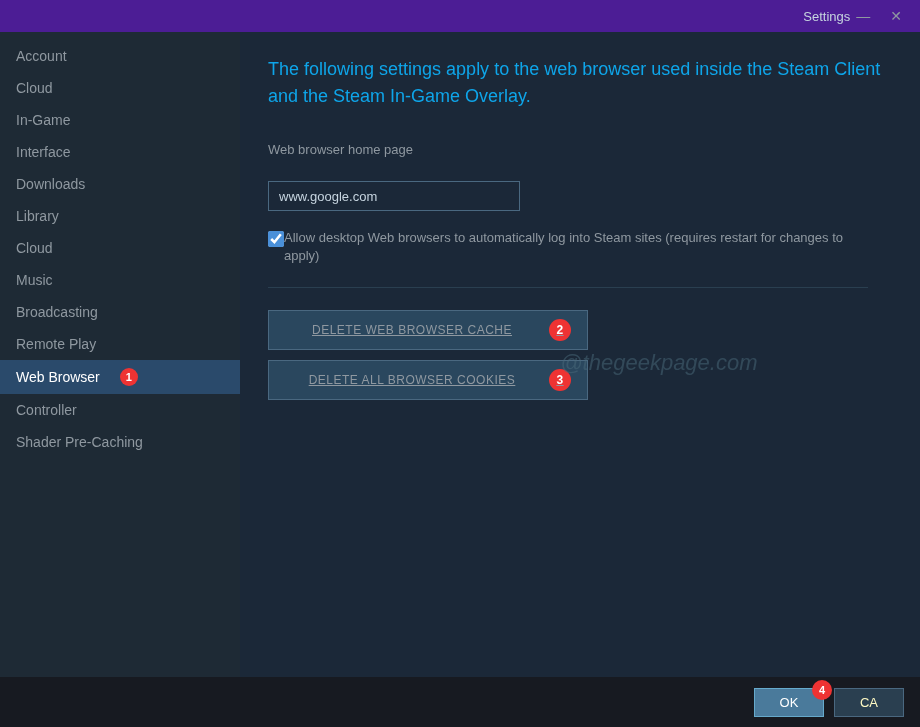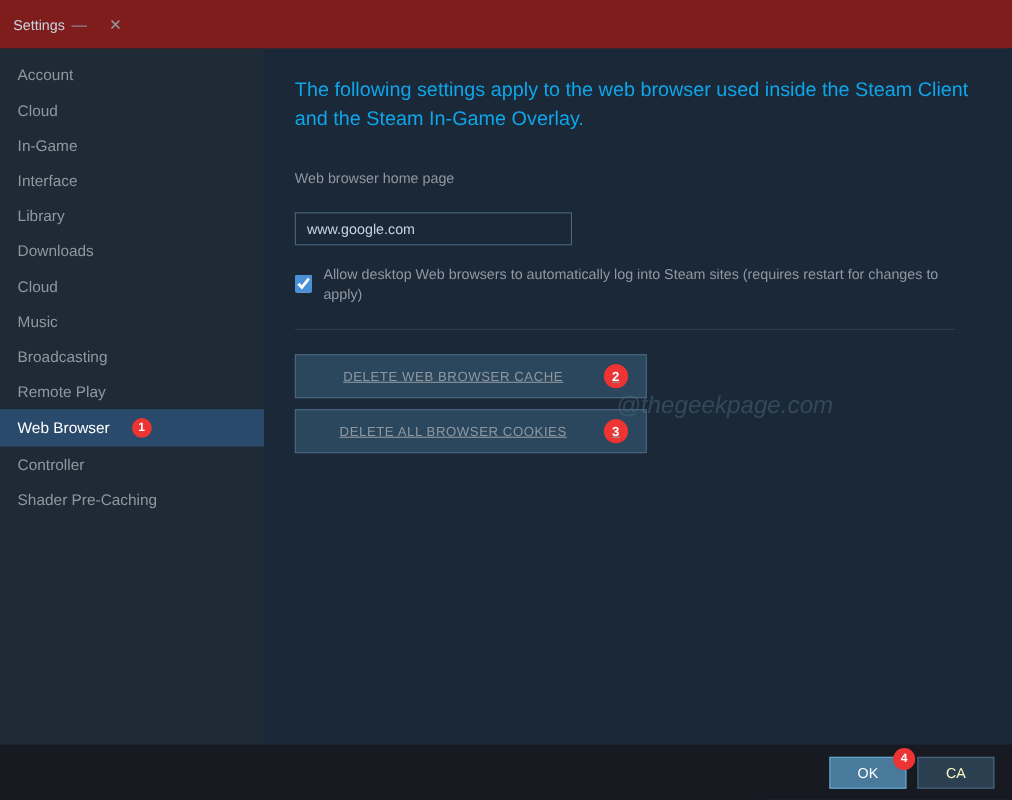--- a/index.html
+++ b/index.html
@@ -15,26 +15,26 @@
 
     .window {
       width: 920px;
       height: 727px;
       background: #1b2838;
       display: flex;
       flex-direction: column;
     }
 
     .titlebar {
-      background: #7f1d1d;
-      height: 44px;
+      background: #4c1d95;
+      height: 32px;
       display: flex;
       align-items: center;
       padding: 0 12px;
-      justify-content: flex-start;
+      justify-content: flex-end;
       flex-shrink: 0;
     }
 
     .titlebar-title {
       color: #c6d4df;
       font-size: 13px;
     }
 
     .titlebar-controls {
       display: flex;
@@ -105,22 +105,21 @@
       color: #c6d4df;
       font-size: 13px;
       padding: 6px 10px;
       width: 252px;
       outline: none;
       height: 30px;
     }
 
     .checkbox-row {
       display: flex;
-      align-items: center;
-      gap: 10px;
+      align-items: flex-start;
       margin-top: 18px;
       max-width: 600px;
     }
 
     .checkbox-wrap {
       margin-top: 2px;
       flex-shrink: 0;
     }
 
     .checkbox-wrap input[type="checkbox"] {
@@ -290,25 +289,25 @@
 
       <div class="sidebar-item">
         <span>In-Game</span>
       </div>
 
       <div class="sidebar-item">
         <span>Interface</span>
       </div>
 
       <div class="sidebar-item">
+        <span>Downloads</span>
+      </div>
+
+      <div class="sidebar-item">
         <span>Library</span>
-      </div>
-
-      <div class="sidebar-item">
-        <span>Downloads</span>
       </div>
 
       <div class="sidebar-item">
         <span>Cloud</span>
       </div>
 
       <div class="sidebar-item">
         <span>Music</span>
       </div>
 

